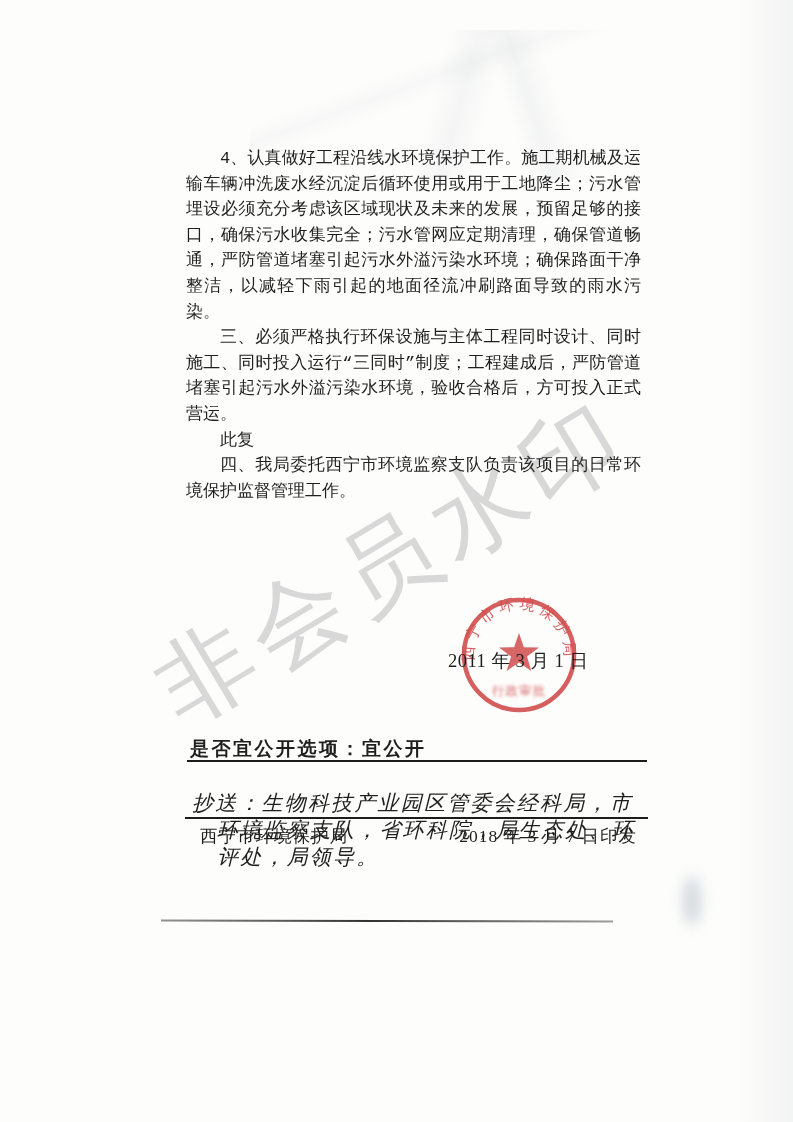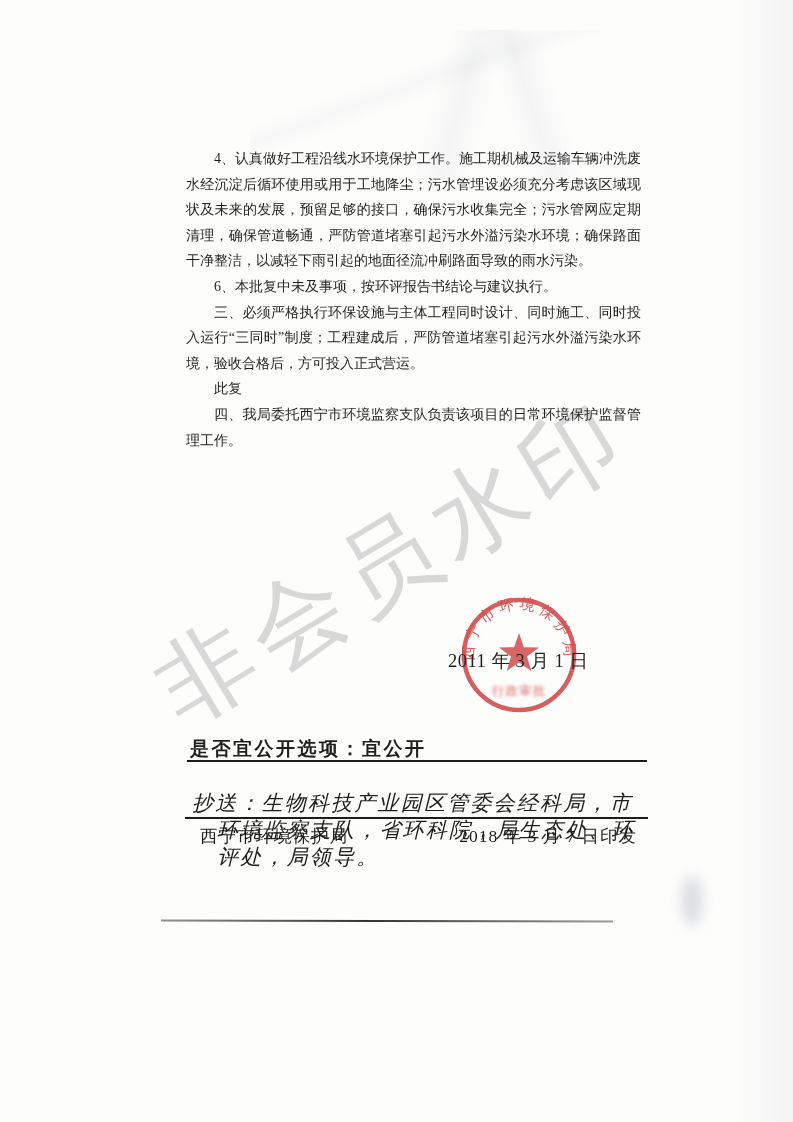--- a/index.html
+++ b/index.html
@@ -27,21 +27,21 @@
   }
   .watermark{
     position:absolute;left:393px;top:563px;z-index:1;
     transform:translate(-50%,-50%) rotate(-31deg);
     font-family:"DejaVu Sans","Liberation Sans",sans-serif;
     font-size:96px;letter-spacing:10px;white-space:nowrap;
     color:#d2d2d2;opacity:.85;
   }
   .body-text{
     position:absolute;left:186px;top:146px;width:455px;z-index:2;
-    font-size:14px;line-height:25.6px;text-align:justify;
+    font-size:17px;line-height:25.6px;text-align:justify;font-family:Liberation Mono, monospace;
   }
   .body-text p{margin:0;text-indent:2em;}
   .sign-date{
     position:absolute;left:448px;top:648px;z-index:4;
     font-size:18.5px;letter-spacing:.5px;white-space:nowrap;
   }
   .seal{
     position:absolute;left:454px;top:590px;width:130px;height:130px;z-index:3;
     mix-blend-mode:multiply;opacity:.92;
   }
@@ -73,21 +73,20 @@
 <div class="page">
 
   <div class="crease-top"></div>
   <div class="edge-right"></div>
   <div class="smudge"></div>
 
   <div class="watermark">非会员水印</div>
 
   <div class="body-text">
     <p>4、认真做好工程沿线水环境保护工作。施工期机械及运输车辆冲洗废水经沉淀后循环使用或用于工地降尘；污水管埋设必须充分考虑该区域现状及未来的发展，预留足够的接口，确保污水收集完全；污水管网应定期清理，确保管道畅通，严防管道堵塞引起污水外溢污染水环境；确保路面干净整洁，以减轻下雨引起的地面径流冲刷路面导致的雨水污染。</p>
-    <p>6、本批复中未及事项，按环评报告书结论与建议执行。</p>
     <p>三、必须严格执行环保设施与主体工程同时设计、同时施工、同时投入运行“三同时”制度；工程建成后，严防管道堵塞引起污水外溢污染水环境，验收合格后，方可投入正式营运。</p>
     <p>此复</p>
     <p>四、我局委托西宁市环境监察支队负责该项目的日常环境保护监督管理工作。</p>
   </div>
 
   <div class="sign-date">2011 年 3 月 1 日</div>
 
   <svg class="seal" viewBox="-65 -65 130 130">
     <defs>
       <path id="arcpath" d="M -41 19 A 45.5 45.5 0 1 1 41 19" fill="none"></path>

